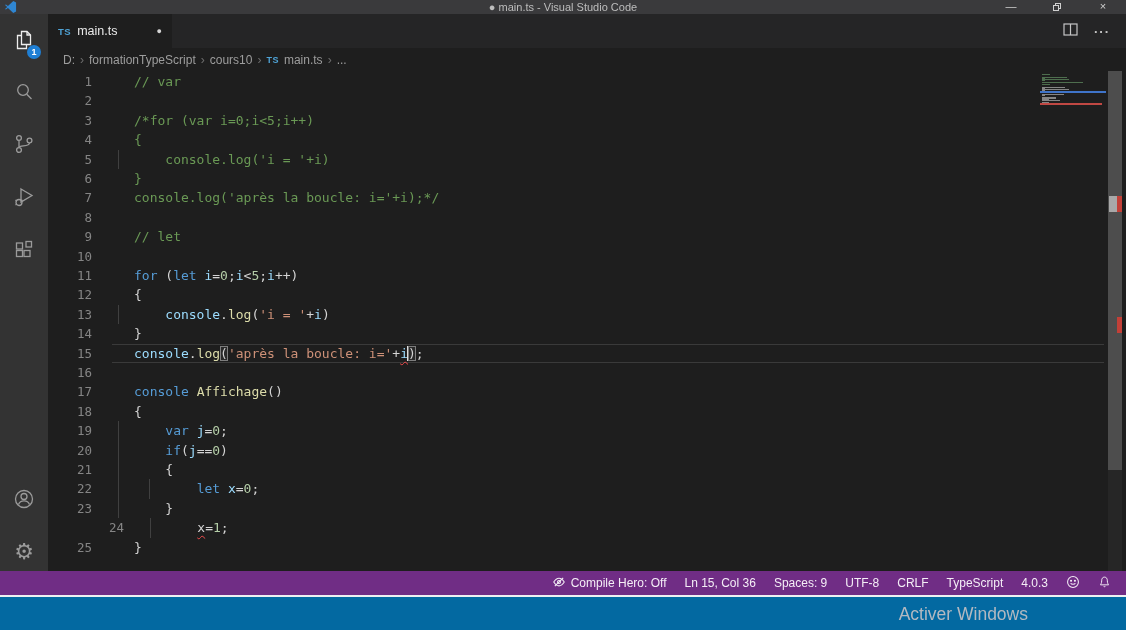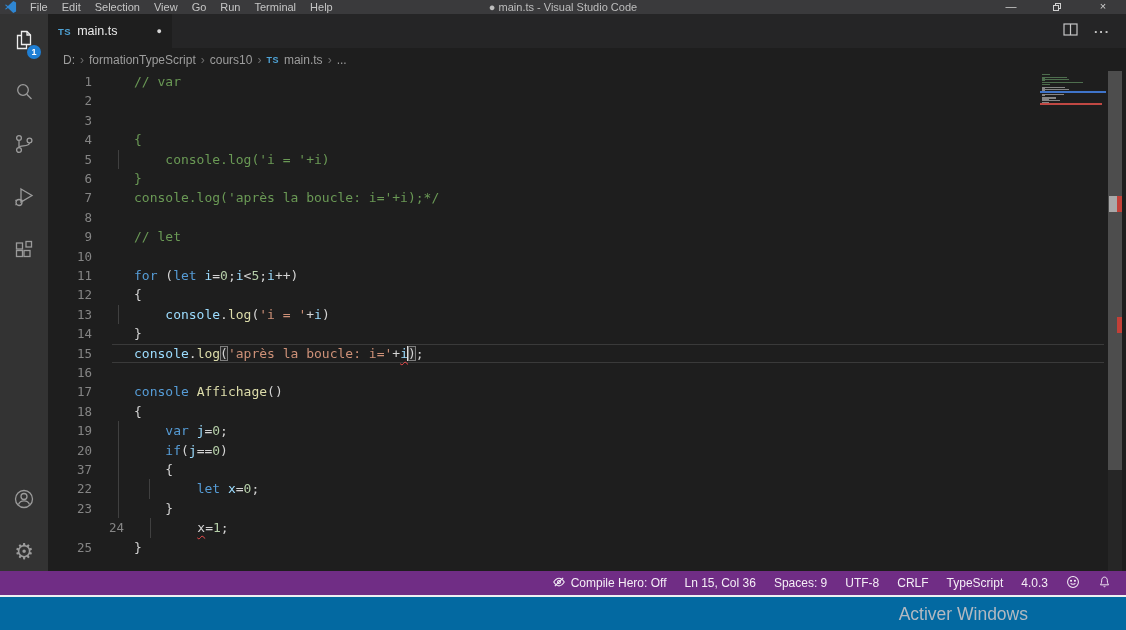--- a/index.html
+++ b/index.html
@@ -78,21 +78,20 @@
 </style>
 </head>
 <body>
 
 <div id="titlebar">
   <span id="logo">
     <svg width="12" height="12" viewBox="0 0 13 13">
         <path d="M9 0 L3.2 5.5 L1 3.8 L0 4.4 L2.4 6.5 L0 8.6 L1 9.2 L3.2 7.5 L9 13 L12 11.4 L12 1.6 Z" fill="#2f86d2"></path>
       </svg>
   </span>
-  <span id="menubar"><span class="menu-item">File</span><span class="menu-item">Edit</span><span class="menu-item">Selection</span><span class="menu-item">View</span><span class="menu-item">Go</span><span class="menu-item">Run</span><span class="menu-item">Terminal</span><span class="menu-item">Help</span></span>
   <span id="win-title">● main.ts - Visual Studio Code</span>
   <span id="win-controls">
     <span class="win-btn">—</span>
     <span class="win-btn"><span class="restore-glyph"><i></i><i></i></span></span>
     <span class="win-btn">×</span>
   </span>
 </div>
 
 <div id="activitybar">
   <div class="act-item active" style="top:2px">
@@ -180,20 +179,21 @@
       <div class="code-row" style="top: 1px;">
         <span class="ln">1</span>
         <span class="ct"><span style="color: rgb(106, 153, 85);">// var</span></span>
       </div>
       <div class="code-row" style="top: 20.4px;">
         <span class="ln">2</span>
         <span class="ct"></span>
       </div>
       <div class="code-row" style="top: 39.8px;">
         <span class="ln">3</span>
+        <span class="ct"><span style="color: rgb(106, 153, 85);">/*for (var i=0;i&lt;5;i++)</span></span>
       </div>
       <div class="code-row" style="top: 59.2px;">
         <span class="ln">4</span>
         <span class="ct"><span style="color: rgb(106, 153, 85);">{</span></span>
       </div>
       <div class="code-row" style="top: 78.6px;">
         <div class="guide" style="left: 70px;"></div>
         <span class="ln">5</span>
         <span class="ct"><span style="color: rgb(106, 153, 85);">    console.log('i = '+i)</span></span>
       </div>
@@ -256,21 +256,21 @@
         <span class="ln">19</span>
         <span class="ct"><span style="color: rgb(212, 212, 212);">    </span><span style="color: rgb(86, 156, 214);">var</span><span style="color: rgb(212, 212, 212);"> </span><span style="color: rgb(156, 220, 254);">j</span><span style="color: rgb(212, 212, 212);">=</span><span style="color: rgb(181, 206, 168);">0</span><span style="color: rgb(212, 212, 212);">;</span></span>
       </div>
       <div class="code-row" style="top: 369.6px;">
         <div class="guide" style="left: 70px;"></div>
         <span class="ln">20</span>
         <span class="ct"><span style="color: rgb(212, 212, 212);">    </span><span style="color: rgb(86, 156, 214);">if</span><span style="color: rgb(212, 212, 212);">(</span><span style="color: rgb(156, 220, 254);">j</span><span style="color: rgb(212, 212, 212);">==</span><span style="color: rgb(181, 206, 168);">0</span><span style="color: rgb(212, 212, 212);">)</span></span>
       </div>
       <div class="code-row" style="top: 389px;">
         <div class="guide" style="left: 70px;"></div>
-        <span class="ln">37</span>
+        <span class="ln">21</span>
         <span class="ct"><span style="color: rgb(212, 212, 212);">    {</span></span>
       </div>
       <div class="code-row" style="top: 408.4px;">
         <div class="guide" style="left: 70px;"></div>
         <div class="guide" style="left: 101.3px;"></div>
         <span class="ln">22</span>
         <span class="ct"><span style="color: rgb(212, 212, 212);">        </span><span style="color: rgb(86, 156, 214);">let</span><span style="color: rgb(212, 212, 212);"> </span><span style="color: rgb(156, 220, 254);">x</span><span style="color: rgb(212, 212, 212);">=</span><span style="color: rgb(181, 206, 168);">0</span><span style="color: rgb(212, 212, 212);">;</span></span>
       </div>
       <div class="code-row" style="top: 427.8px;">
         <div class="guide" style="left: 70px;"></div>

